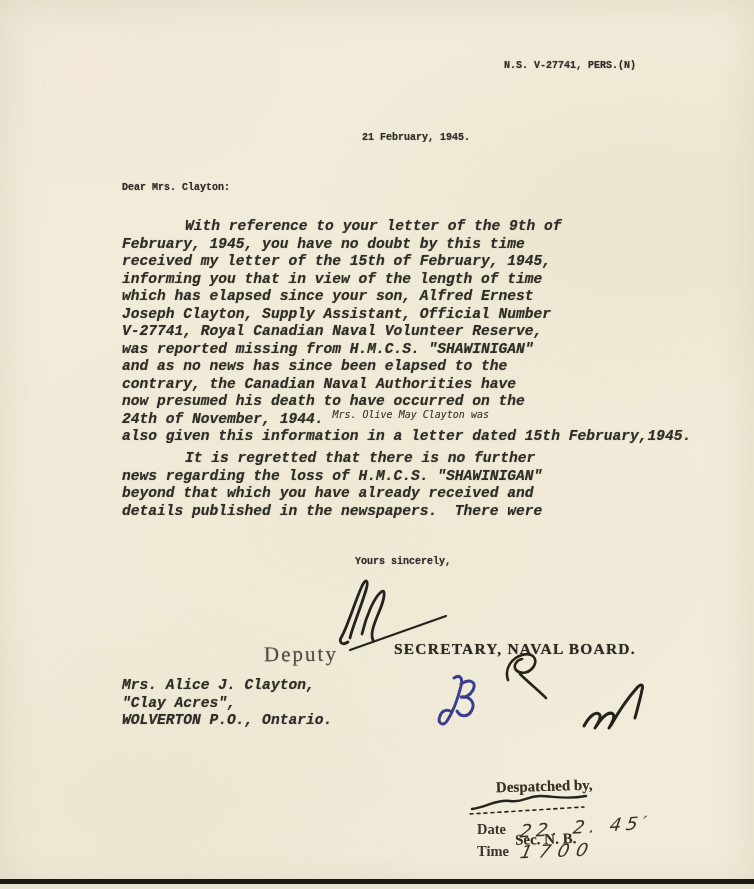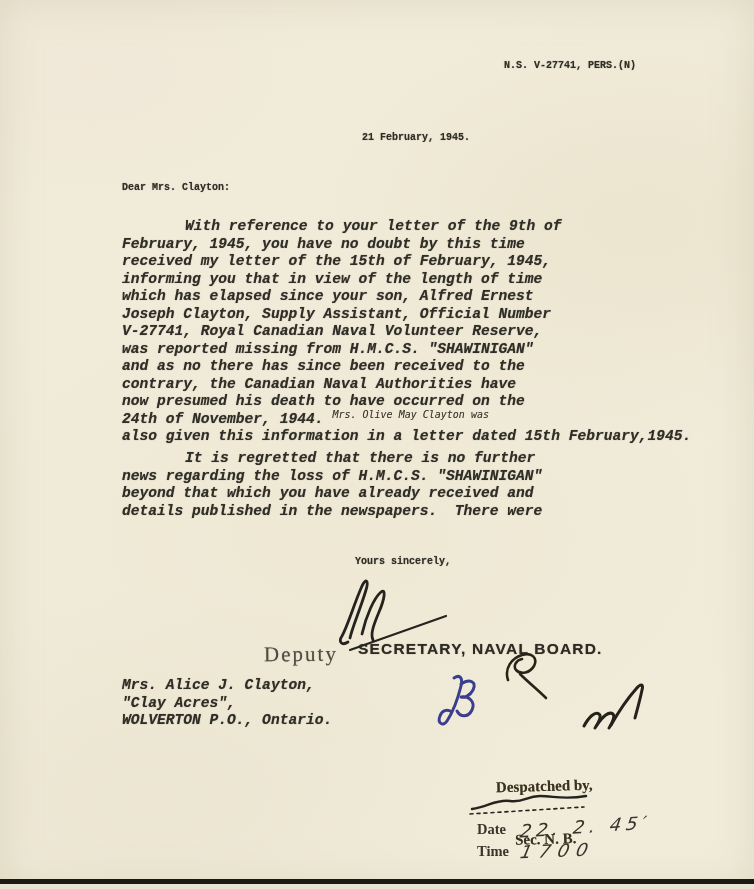--- a/index.html
+++ b/index.html
@@ -49,27 +49,28 @@
     position:absolute;
     font-family:"Liberation Serif", serif;
     font-size:21px;
     letter-spacing:2px;
     color:#524c42;
     text-shadow:0 0 1px rgba(82,76,66,0.5);
     transform:rotate(-0.5deg);
   }
   .title-typed{
     position:absolute;
-    font-family:Liberation Sans, sans-serif;
+    font-family:Liberation Serif, serif;
     font-weight:bold;
     font-size:15.5px;
     letter-spacing:1.2px;
     color:#2c2a23;
     text-shadow:0 0 1px rgba(44,42,34,0.6);
     white-space:pre;
+    margin-left:36px;
   }
   .stamp{
     position:absolute;
     font-family:"Liberation Serif", serif;
     font-weight:600;
     font-size:15px;
     color:#39321f;
     text-align:center;
     line-height:17.5px;
     transform:rotate(-1.5deg);
@@ -112,21 +113,21 @@
 
   <div class="block" style="top:218px;left:122px;">
     <div class="line indent">With reference to your letter of the 9th of</div>
     <div class="line">February, 1945, you have no doubt by this time</div>
     <div class="line">received my letter of the 15th of February, 1945,</div>
     <div class="line">informing you that in view of the length of time</div>
     <div class="line">which has elapsed since your son, Alfred Ernest</div>
     <div class="line">Joseph Clayton, Supply Assistant, Official Number</div>
     <div class="line">V-27741, Royal Canadian Naval Volunteer Reserve,</div>
     <div class="line">was reported missing from H.M.C.S. "SHAWINIGAN"</div>
-    <div class="line">and as no there has since been received to the</div>
+    <div class="line">and as no news has since been elapsed to the</div>
     <div class="line">contrary, the Canadian Naval Authorities have</div>
     <div class="line">now presumed his death to have occurred on the</div>
     <div class="line"><span>24th of November, 1944.</span><span class="insert-font raised">Mrs. Olive May Clayton was</span></div>
     <div class="line insert-font">also given this information in a letter dated 15th February,1945.</div>
   </div>
 
   <div class="block" style="top:450px;left:122px;">
     <div class="line indent">It is regretted that there is no further</div>
     <div class="line">news regarding the loss of H.M.C.S. "SHAWINIGAN"</div>
     <div class="line">beyond that which you have already received and</div>

